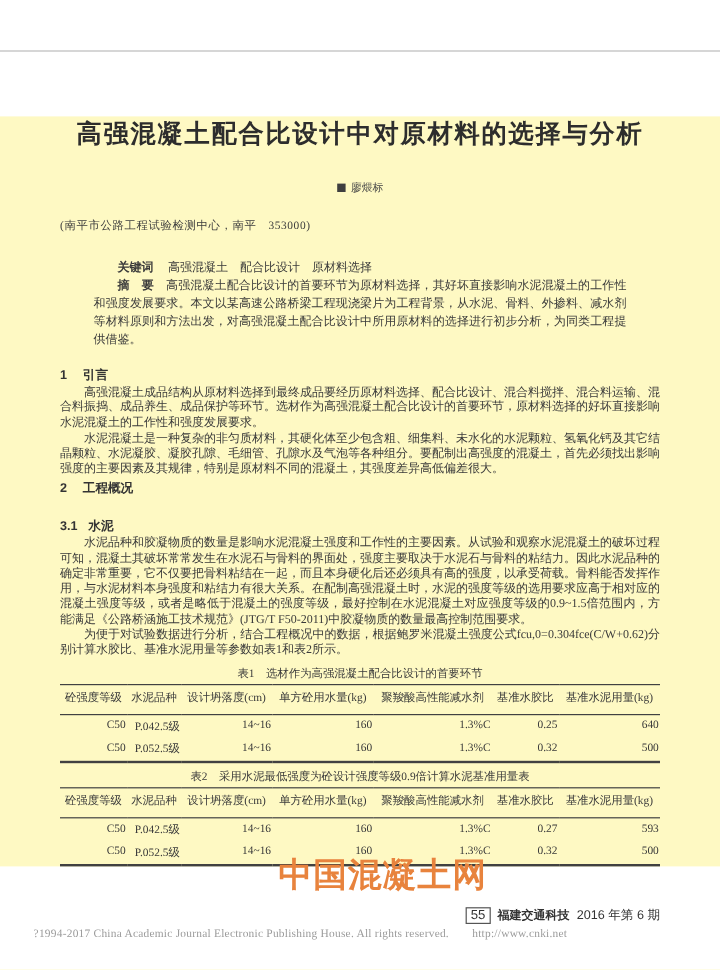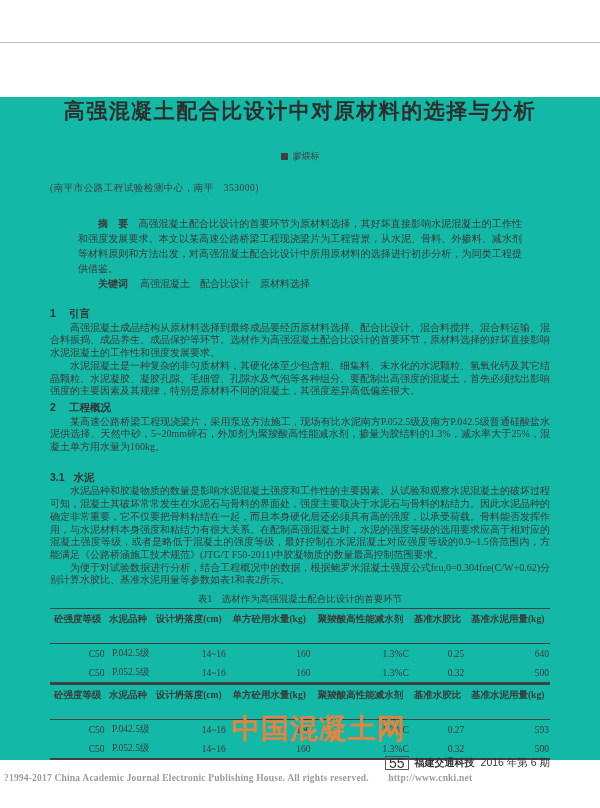--- a/index.html
+++ b/index.html
@@ -5,21 +5,21 @@
   html,body { margin:0; padding:0; }
   body {
     width:600px; height:808px;
     background:#ffffff;
     font-family:"Liberation Serif", serif;
     color:#3a3a3a;
     position:relative;
     overflow:hidden;
   }
   .scan-top { height:42px; background:#ffffff; border-bottom:1px solid #bcbcbc; }
-  .page { padding:0 50px; background:#14b8a6; }
+  .page { padding:0 50px; background:#fef9c3; }
 
   .title {
     margin-top:54px; text-align:center;
     font-family:"Liberation Sans", sans-serif;
     font-weight:700; font-size:21px; letter-spacing:1.5px; color:#2d2d2d;
   }
   .author-line { margin-top:25px; text-align:center; font-size:9px; color:#444; }
   .author-line .sq { display:inline-block; width:7px; height:7px; background:#3f3f3f; margin-right:5px; vertical-align:middle; }
   .affil { margin-top:19px; text-align:left; font-size:9.5px; letter-spacing:0.5px; color:#3d3d3d; }
 
@@ -32,71 +32,69 @@
   .col { flex:1; min-width:0; }
   .sec-h { font-family:"Liberation Sans", sans-serif; font-weight:700; font-size:10.5px; margin:3px 0 2px 0; color:#333; }
   .sec-h .num { display:inline-block; min-width:10px; margin-right:9px; }
   .col p { margin:0; text-indent:2em; }
 
   .tables { margin-top:6px; }
   .tcap { text-align:center; font-size:9.5px; margin:5px 0 2px 0; color:#3a3a3a; }
   table { width:100%; border-collapse:collapse; font-size:9.5px; color:#3a3a3a; }
   thead tr { border-top:1.5px solid #414141; border-bottom:1px solid #414141; }
   tbody { border-bottom:2px solid #414141; }
-  th { font-weight:700; padding:4px 1px 17px 1px; white-space:nowrap; }
+  th { font-weight:400; padding:4px 1px 7px 1px; white-space:nowrap; }
   td { text-align:right; padding:3px 1px; }
 
   .watermark {
     position:absolute; left:232px; top:710px;
     font-family:"Liberation Sans", sans-serif;
     font-size:28px; font-weight:700; letter-spacing:1px;
   }
   .pageinfo {
     position:absolute; right:50px; top:756px;
     display:flex; align-items:center; gap:6px;
     font-size:10.5px; color:#333; white-space:nowrap;
     font-family:"Liberation Sans", sans-serif;
   }
-  .pagebox { border:1px solid #555; padding:0 3px; font-size:14px; line-height:12px; }
+  .pagebox { border:1px solid #555; padding:0 3px; font-size:11px; line-height:12px; }
   .journal { font-weight:700; font-size:10px; }
   .issue { font-size:10.5px; }
   .copyright {
-    position:absolute; left:4px; top:772px;
+    position:absolute; left:28px; top:772px;
     font-size:9.5px; color:#9b9b9b; letter-spacing:0.2px;
     font-family:"Liberation Serif", serif;
-    font-weight:bold;
   }
 </style>
 </head>
 <body>
 
 <div class="scan-top"></div>
 
 <div class="page">
 
   <div class="title">高强混凝土配合比设计中对原材料的选择与分析</div>
 
   <div class="author-line">
     <span class="sq"></span><span>廖煨标</span>
   </div>
 
   <div class="affil">(南平市公路工程试验检测中心，南平　353000)</div>
 
   <div class="abstract">
+    <p><span class="b">关键词</span><span class="kw-gap"></span><span>高强混凝土　配合比设计　原材料选择</span></p>
     <p><span class="b">摘　要</span><span>　高强混凝土配合比设计的首要环节为原材料选择，其好坏直接影响水泥混凝土的工作性和强度发展要求。本文以某高速公路桥梁工程现浇梁片为工程背景，从水泥、骨料、外掺料、减水剂等材料原则和方法出发，对高强混凝土配合比设计中所用原材料的选择进行初步分析，为同类工程提供借鉴。</span></p>
-    <p><span class="b">关键词</span><span class="kw-gap"></span><span>高强混凝土　配合比设计　原材料选择</span></p>
   </div>
 
   <div class="cols">
     <div class="col">
       <div class="sec-h"><span class="num">1</span><span>引言</span></div>
       <p>高强混凝土成品结构从原材料选择到最终成品要经历原材料选择、配合比设计、混合料搅拌、混合料运输、混合料振捣、成品养生、成品保护等环节。选材作为高强混凝土配合比设计的首要环节，原材料选择的好坏直接影响水泥混凝土的工作性和强度发展要求。</p>
       <p>水泥混凝土是一种复杂的非匀质材料，其硬化体至少包含粗、细集料、未水化的水泥颗粒、氢氧化钙及其它结晶颗粒、水泥凝胶、凝胶孔隙、毛细管、孔隙水及气泡等各种组分。要配制出高强度的混凝土，首先必须找出影响强度的主要因素及其规律，特别是原材料不同的混凝土，其强度差异高低偏差很大。</p>
       <div class="sec-h"><span class="num">2</span><span>工程概况</span></div>
-      <p>某高速公路桥梁工程现浇梁片，采用泵送方法施工，现场有比水泥南方P.052.5级及南方P.042.5级普通硅酸盐水泥供选择、天然中砂，5~20mm碎石，外加剂为聚羧酸高性能减水剂，掺量为胶结料的1.3%，减水率大于25%，混凝土单方用水量为160kg。</p>
     </div>
     <div class="col">
       <div class="sec-h"><span class="num">3.1</span><span>水泥</span></div>
       <p>水泥品种和胶凝物质的数量是影响水泥混凝土强度和工作性的主要因素。从试验和观察水泥混凝土的破坏过程可知，混凝土其破坏常常发生在水泥石与骨料的界面处，强度主要取决于水泥石与骨料的粘结力。因此水泥品种的确定非常重要，它不仅要把骨料粘结在一起，而且本身硬化后还必须具有高的强度，以承受荷载。骨料能否发挥作用，与水泥材料本身强度和粘结力有很大关系。在配制高强混凝土时，水泥的强度等级的选用要求应高于相对应的混凝土强度等级，或者是略低于混凝土的强度等级，最好控制在水泥混凝土对应强度等级的0.9~1.5倍范围内，方能满足《公路桥涵施工技术规范》(JTG/T F50-2011)中胶凝物质的数量最高控制范围要求。</p>
       <p>为便于对试验数据进行分析，结合工程概况中的数据，根据鲍罗米混凝土强度公式fcu,0=0.304fce(C/W+0.62)分别计算水胶比、基准水泥用量等参数如表1和表2所示。</p>
     </div>
   </div>
 
   <div class="tables">
     <div class="tcap">表1　选材作为高强混凝土配合比设计的首要环节</div>
@@ -126,20 +124,21 @@
             <td>C50</td>
             <td>P.052.5级</td>
             <td>14~16</td>
             <td>160</td>
             <td>1.3%C</td>
             <td>0.32</td>
             <td>500</td>
           </tr>
         </tbody>
       </table>
+    <div class="tcap">表2　采用水泥最低强度为砼设计强度等级0.9倍计算水泥基准用量表</div>
     <table>
         <thead>
           <tr>
             <th>砼强度等级</th>
             <th>水泥品种</th>
             <th>设计坍落度(cm)</th>
             <th>单方砼用水量(kg)</th>
             <th>聚羧酸高性能减水剂</th>
             <th>基准水胶比</th>
             <th>基准水泥用量(kg)</th>

